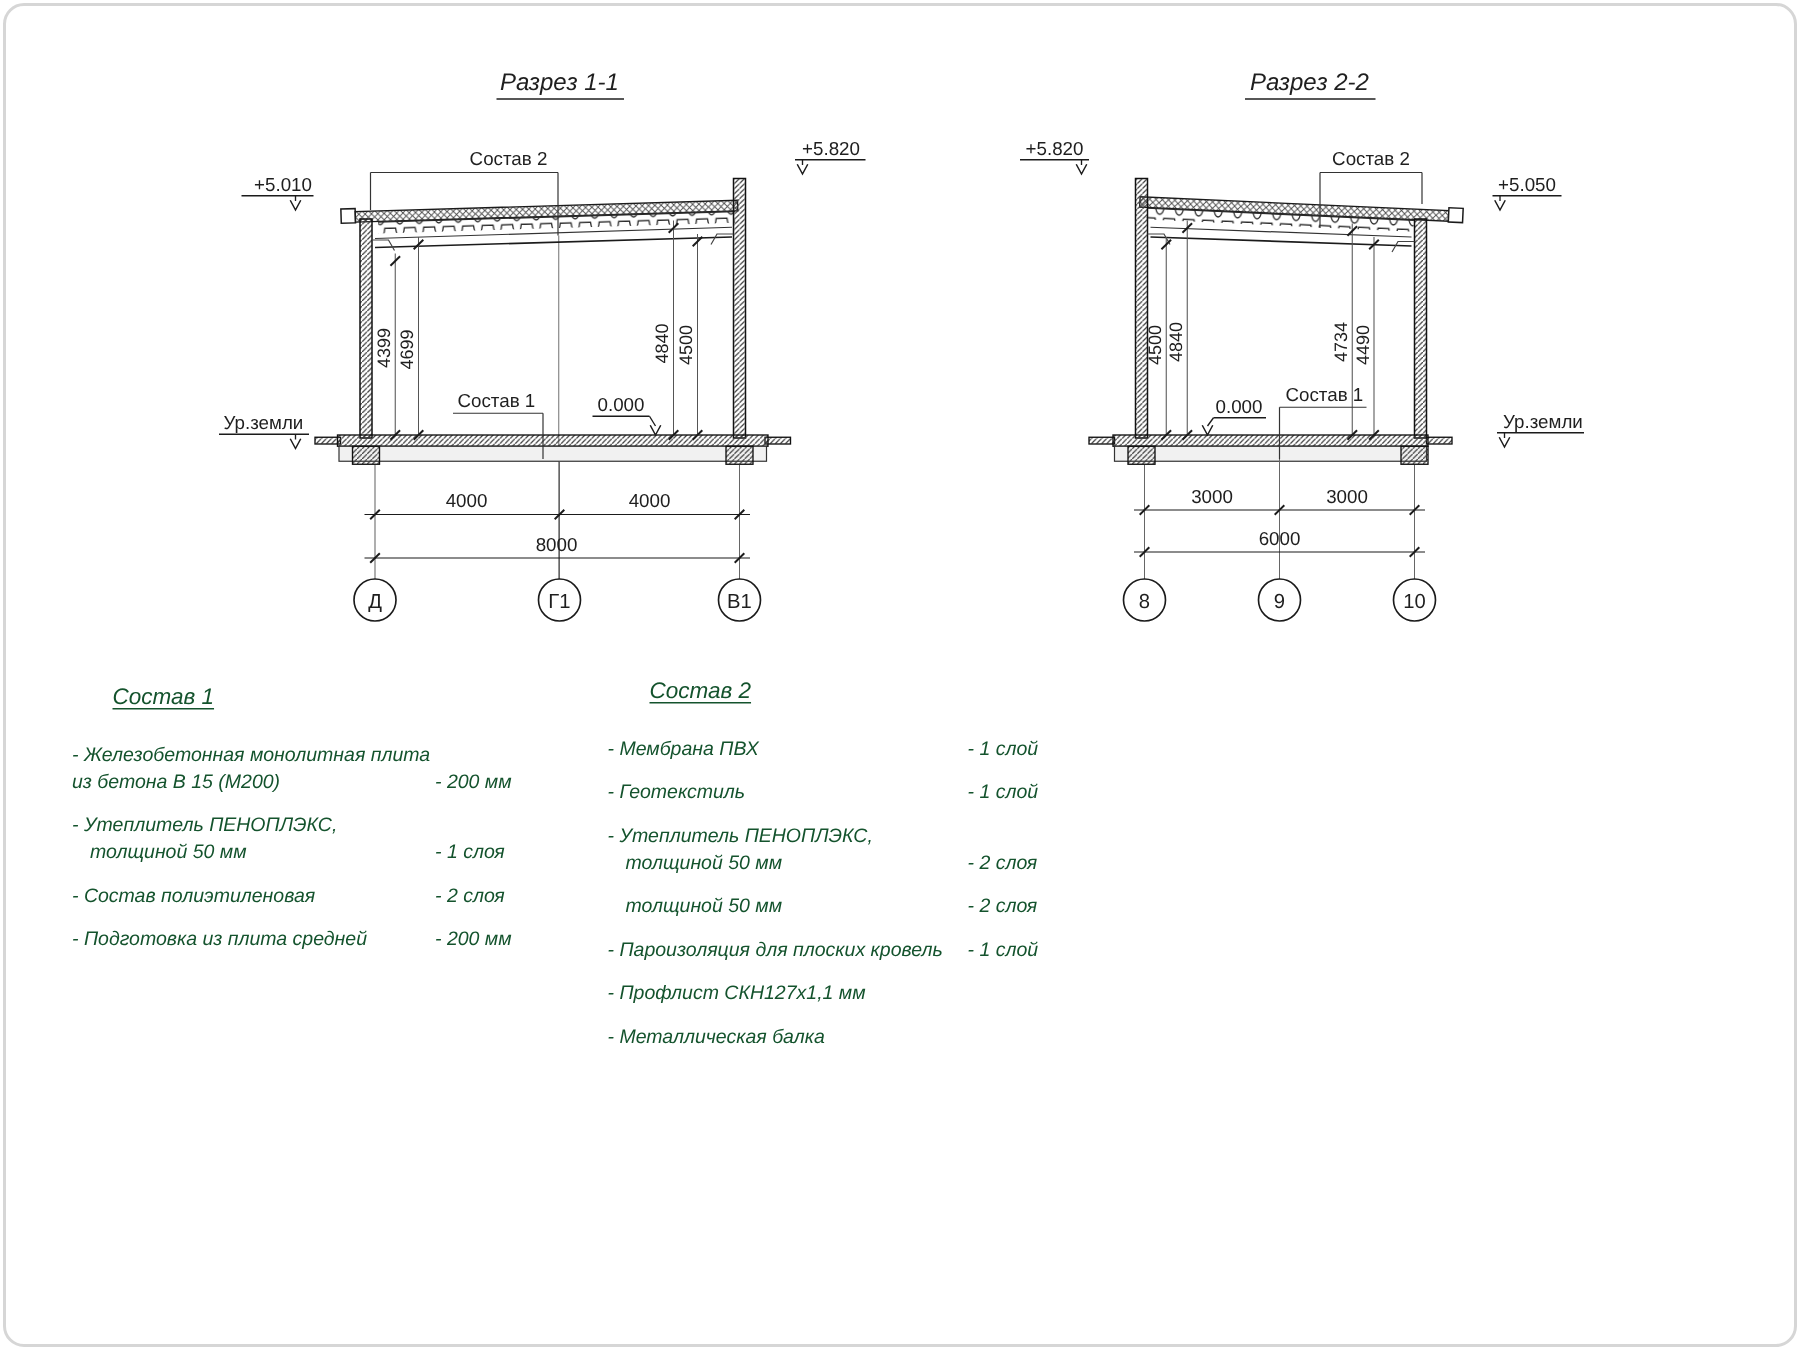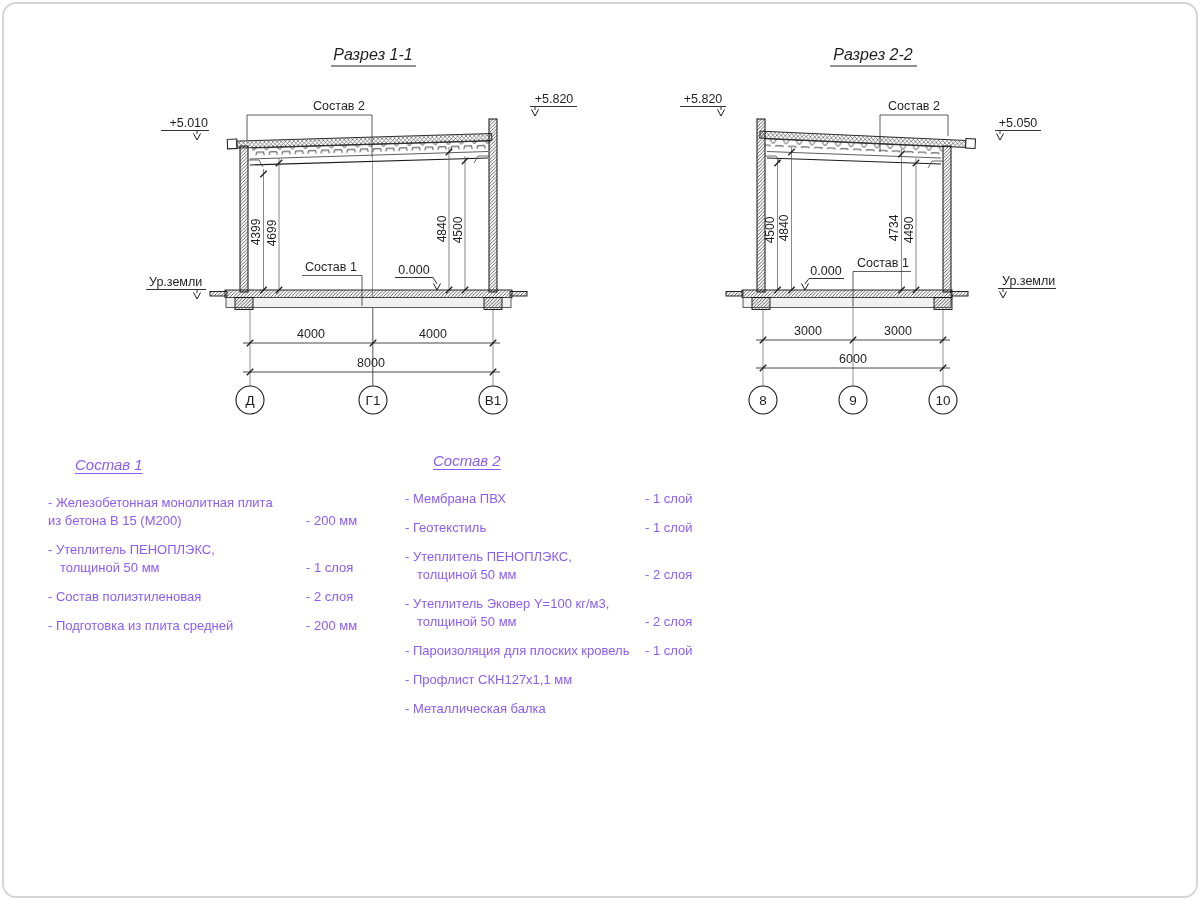--- a/index.html
+++ b/index.html
@@ -1,38 +1,38 @@
 <!DOCTYPE html>
 <html><head>
 <meta charset="utf-8">
 <style>
   html,body{margin:0;padding:0;background:#fff;}
   #page{position:relative;width:1200px;height:900px;background:#ffffff;overflow:hidden;
-        font-family:"Liberation Sans", sans-serif;color:#8b5cf6;}
+        font-family:"Liberation Sans", sans-serif;color:#14532d;}
   #frame{position:absolute;left:2px;top:2px;right:2px;bottom:2px;border:2px solid #d6d6d6;
          border-radius:14px;pointer-events:none;}
   svg{position:absolute;left:0;top:0;}
   svg text{fill:#1f1f1f;font-family:"Liberation Sans", sans-serif;}
   .svg-title{font-size:16px;font-style:italic;}
   .dimtxt{font-size:12.5px;}
   .vdim{font-size:12px;}
   .axtxt{font-size:13.5px;}
   .lvltxt{font-size:12.5px;}
   .callout{font-size:12.5px;}
 
   .list{position:absolute;font-size:13px;line-height:18px;}
   .list-title{font-style:italic;font-size:15px;text-decoration:underline;
               text-underline-offset:3px;margin-bottom:20px;}
   #sostav1 .list-title{margin-left:27px;}
   #sostav2 .list-title{margin-left:28px;}
-  .item{position:relative;margin-bottom:11px;}
+  .item{position:relative;margin-bottom:11px;font-style:italic;}
   .desc div{white-space:nowrap;}
   .cont{padding-left:12px;}
   .val{position:absolute;bottom:0;white-space:nowrap;}
-  #sostav1 .val{left:258px;}
+  #sostav1 .val{left:242px;}
   #sostav2 .val{left:240px;}
 </style>
 </head>
 <body>
 
 <div id="page">
 
 <svg width="1200" height="900" viewBox="0 0 1200 900">
   <defs>
     <pattern id="hatch" patternUnits="userSpaceOnUse" width="3.4" height="3.4">
@@ -321,21 +321,20 @@
   </div>
   <div class="item">
     <div class="desc">
       <div>- Утеплитель ПЕНОПЛЭКС,</div>
       <div class="cont">толщиной 50 мм</div>
     </div>
     <div class="val">- 2 слоя</div>
   </div>
   <div class="item">
     <div class="desc">
-      <div>- Утеплитель Эковер Y=100 кг/м3,</div>
       <div class="cont">толщиной 50 мм</div>
     </div>
     <div class="val">- 2 слоя</div>
   </div>
   <div class="item">
     <div class="desc">
           <div>- Пароизоляция для плоских кровель</div>
         </div>
     <div class="val">- 1 слой</div>
   </div>

